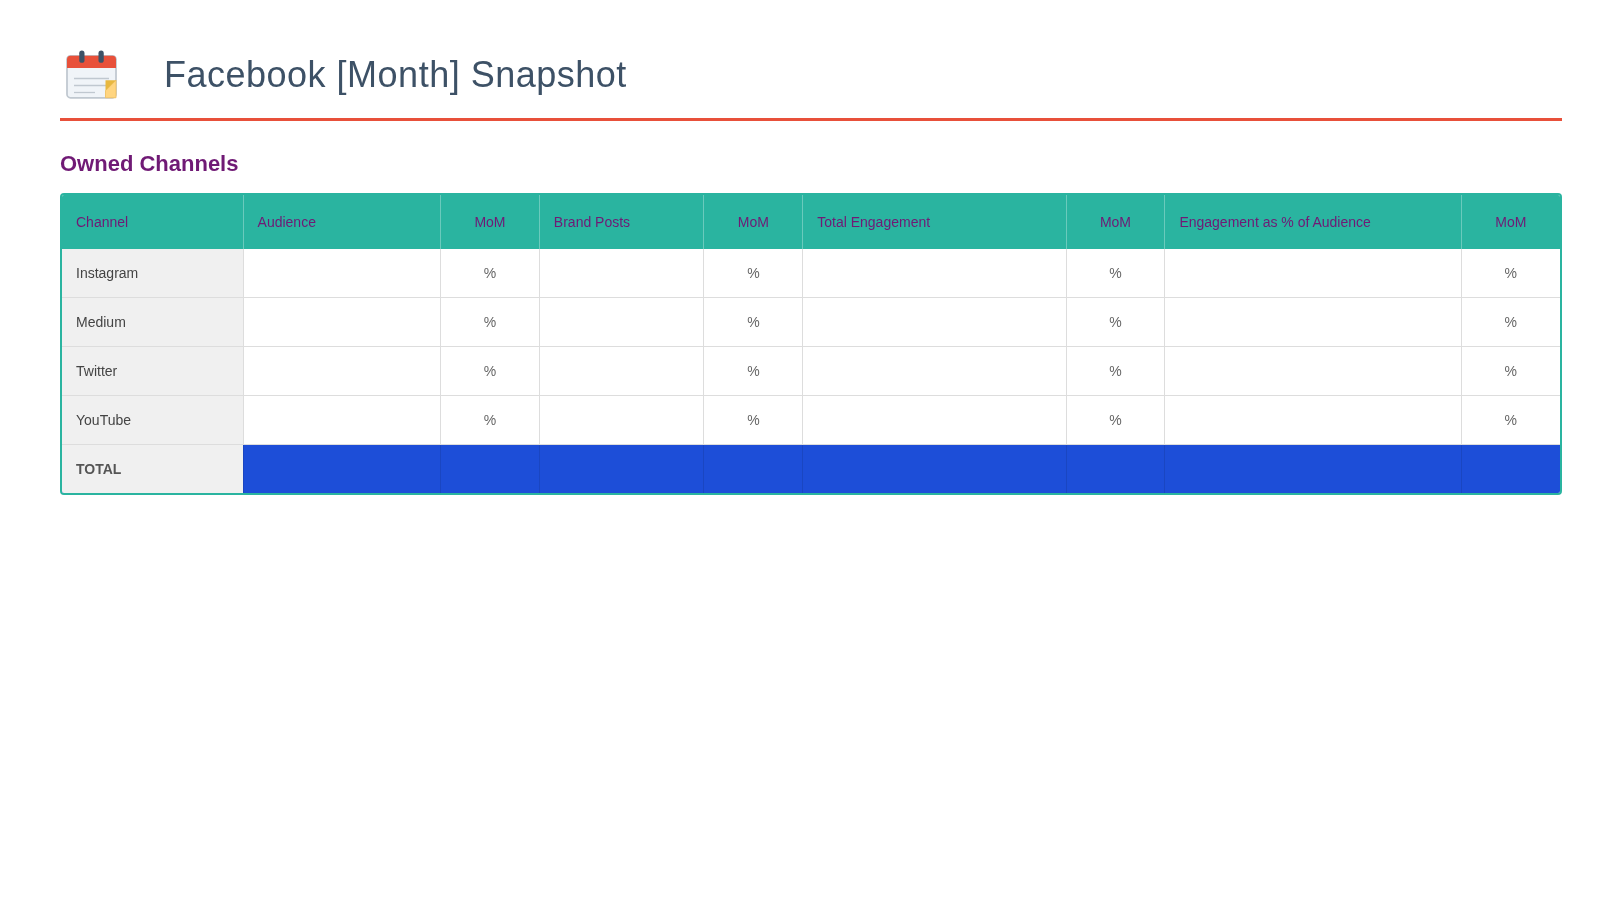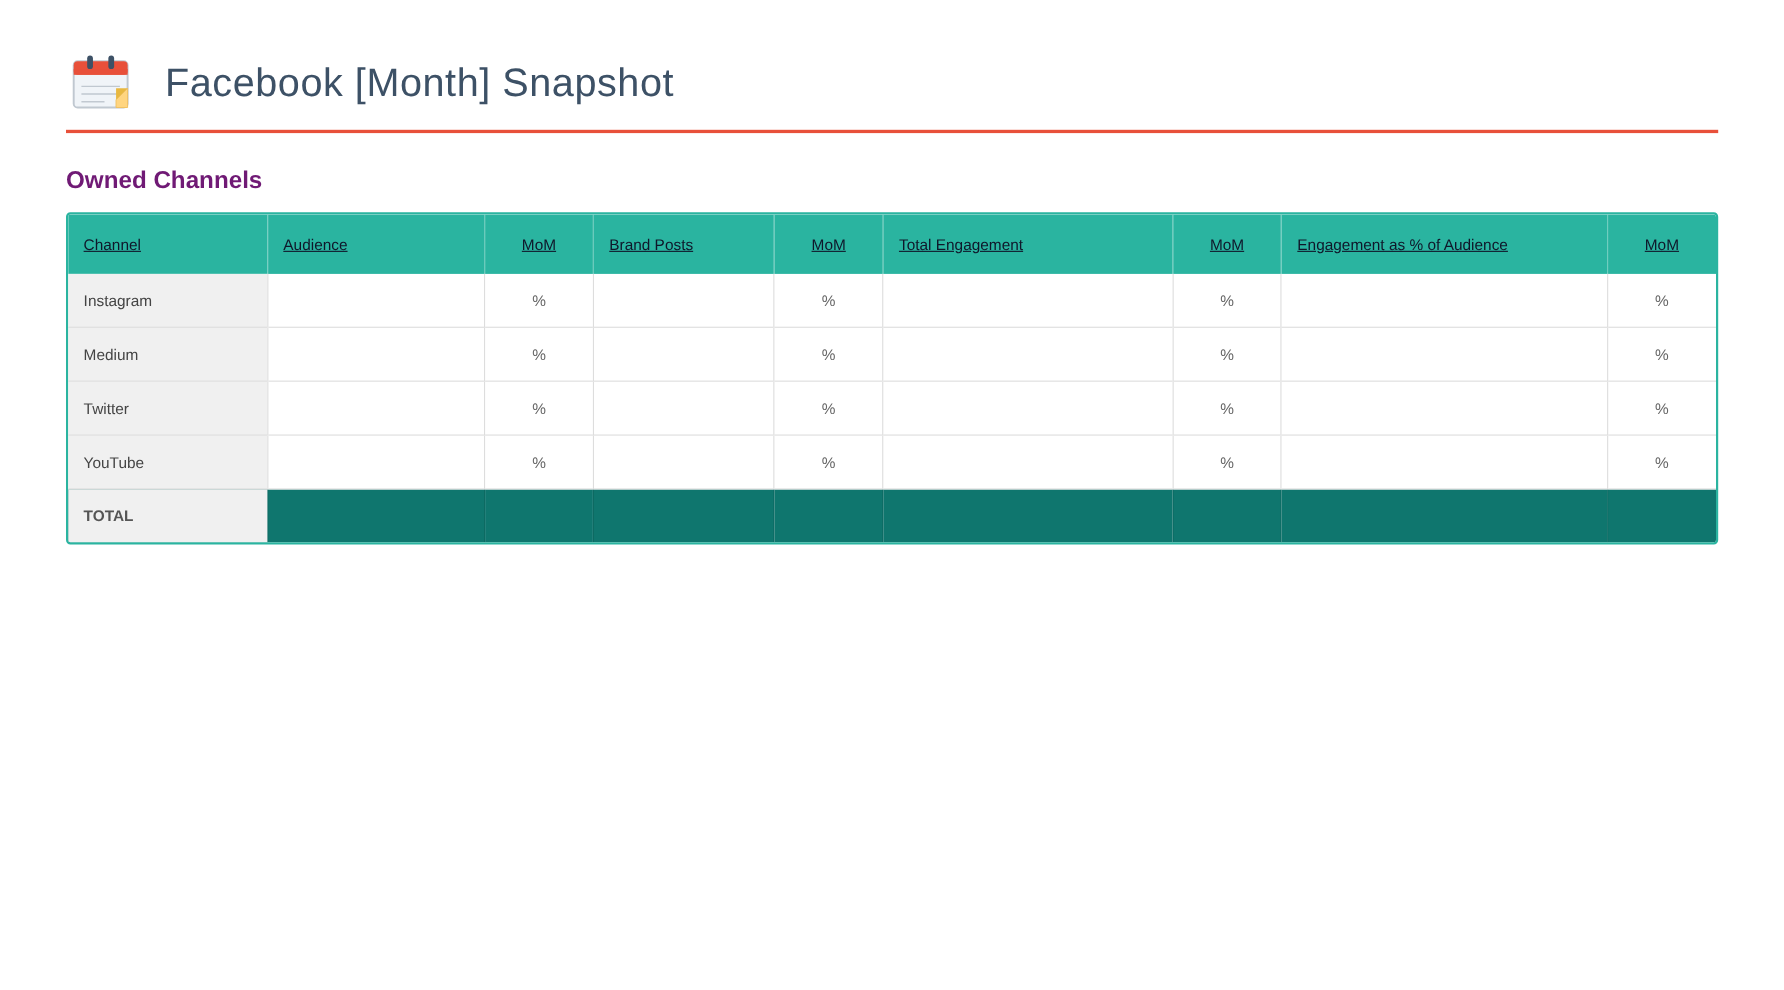--- a/index.html
+++ b/index.html
@@ -7,20 +7,21 @@
       background: #fff;
       font-family: Arial, Helvetica, sans-serif;
       color: #333;
       padding: 40px 60px;
     }
 
     .header {
       display: flex;
       align-items: center;
       margin-bottom: 8px;
+      gap: 14px;
     }
 
     .calendar-icon {
       width: 70px;
       height: 70px;
       margin-right: 20px;
       flex-shrink: 0;
     }
 
     .header-title {
@@ -54,28 +55,27 @@
       width: 100%;
       border-collapse: collapse;
       font-size: 14px;
     }
 
     thead tr {
       background: #2ab4a0;
     }
 
     thead th {
-      color: #0f172a;
+      color: #701a75;
       padding: 18px 14px;
       text-align: left;
       font-weight: 500;
       border-right: 1px solid rgba(255,255,255,0.3);
       vertical-align: middle;
       line-height: 1.3;
-      text-decoration: underline;
     }
 
     thead th:last-child {
       border-right: none;
     }
 
     tbody tr {
       border-bottom: 1px solid #ddd;
     }
 
@@ -94,21 +94,21 @@
       border-right: none;
     }
 
     .row-channel {
       background: #f0f0f0;
       font-weight: 400;
       color: #444;
     }
 
     .row-total {
-      background: #0f766e;
+      background: #1d4ed8;
     }
 
     .row-total td {
       font-weight: 600;
       color: #555;
       border-right: 1px solid rgba(0,0,0,0.1);
     }
 
     .row-total td:last-child {
       border-right: none;

